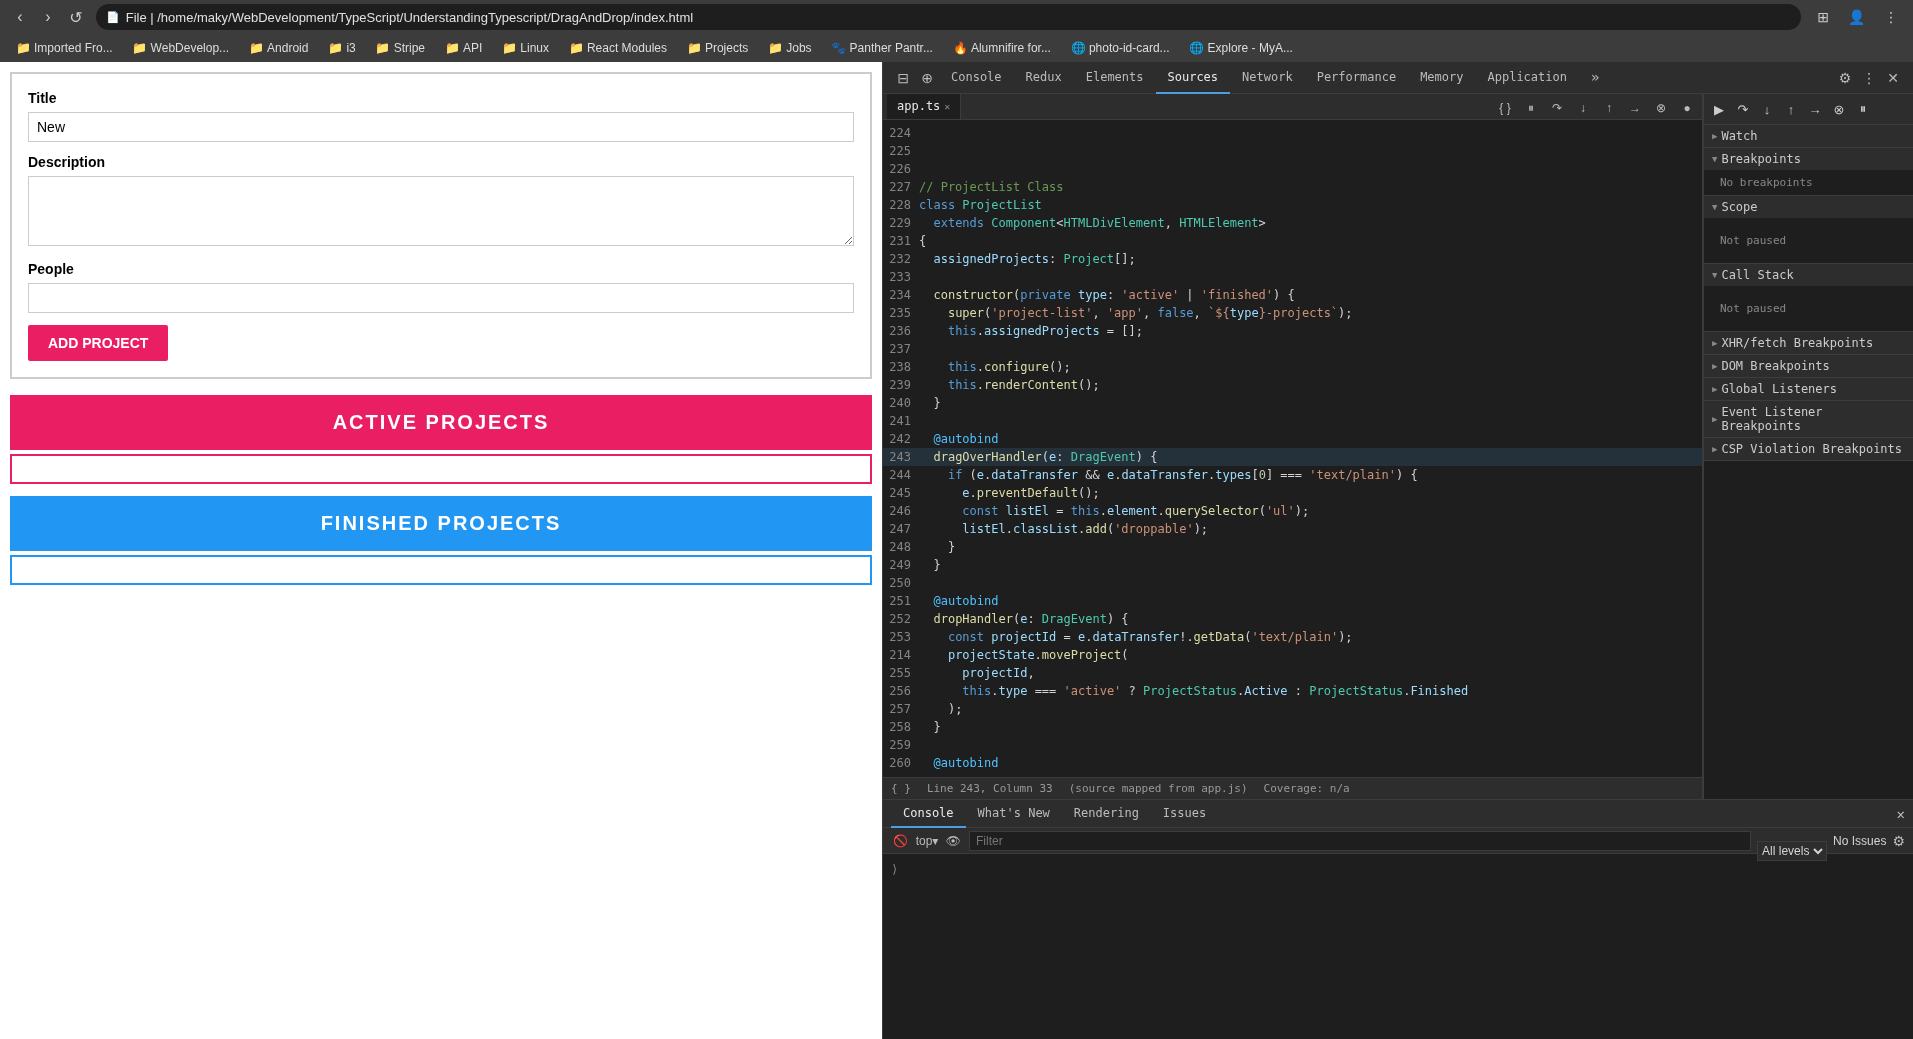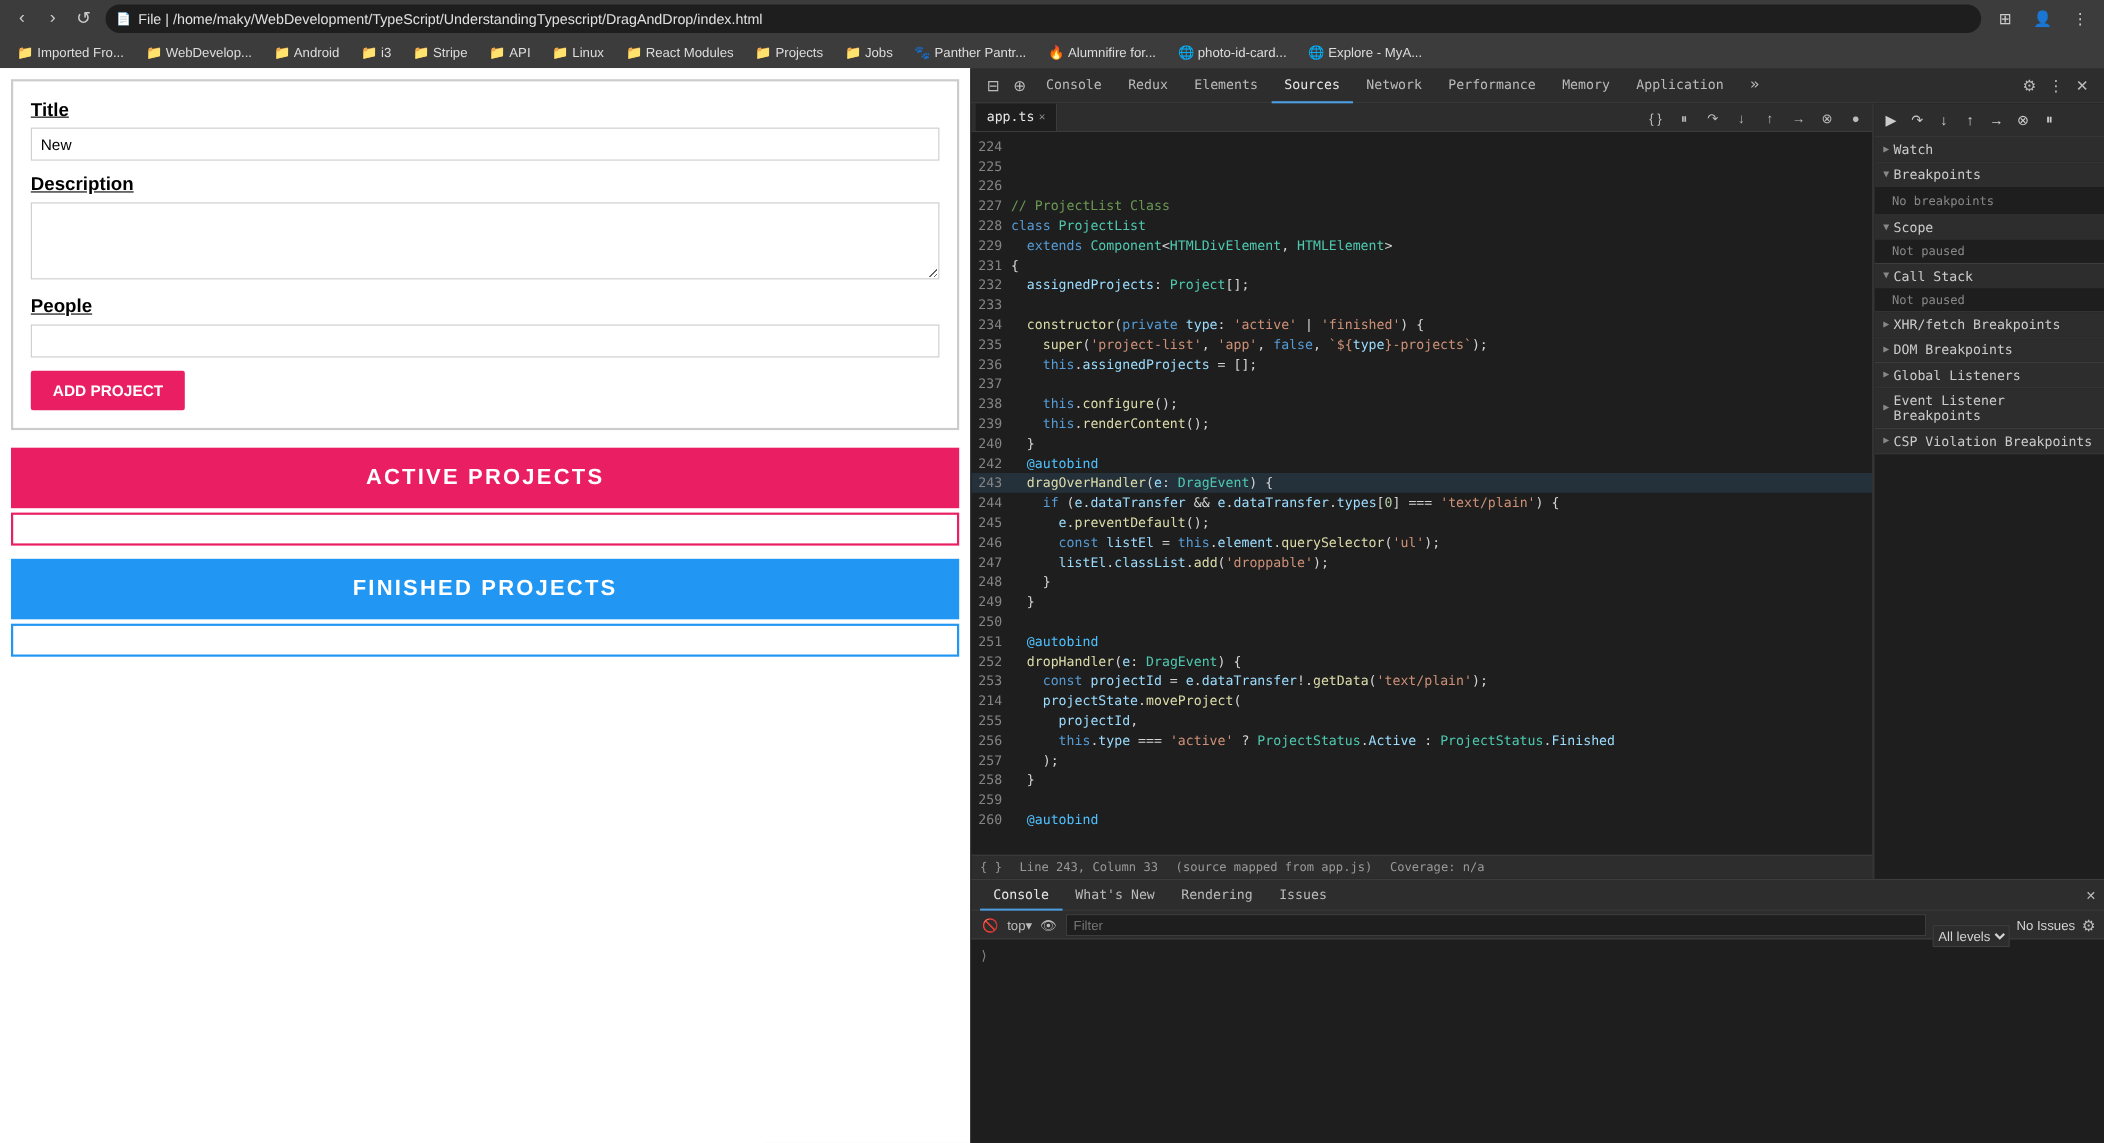--- a/index.html
+++ b/index.html
@@ -19,21 +19,21 @@
     .bookmark-item { display: flex; align-items: center; gap: 3px; padding: 2px 8px; border-radius: 4px; cursor: pointer; color: #ddd; font-size: 12px; white-space: nowrap; }
 
     
     .main-layout { display: flex; height: calc(1039px - 62px); }
 
     
     .web-page { width: 882px; background: #fff; overflow: auto; padding: 10px; }
 
     
     .form-card { border: 2px solid #ccc; padding: 16px; margin-bottom: 16px; }
-    .form-label { font-weight: bold; margin-bottom: 6px; display: block; font-size: 17px; text-decoration: underline; }
+    .form-label { font-weight: bold; margin-bottom: 6px; display: block; font-size: 14px; }
     .form-input { width: 100%; padding: 6px 8px; border: 1px solid #ccc; font-size: 14px; outline: none; margin-bottom: 12px; }
     .form-textarea { width: 100%; padding: 6px 8px; border: 1px solid #ccc; font-size: 14px; height: 70px; resize: vertical; margin-bottom: 12px; }
     .add-project-btn { background: #e91e63; color: #fff; border: none; padding: 10px 20px; font-size: 14px; font-weight: bold; cursor: pointer; border-radius: 2px; }
 
     
     .section-active { background: #e91e63; color: #fff; text-align: center; padding: 16px; font-size: 20px; font-weight: bold; letter-spacing: 2px; margin-bottom: 4px; }
     .section-active-empty { border: 2px solid #e91e63; height: 30px; margin-bottom: 12px; }
     .section-finished { background: #2196f3; color: #fff; text-align: center; padding: 16px; font-size: 20px; font-weight: bold; letter-spacing: 2px; margin-bottom: 4px; }
     .section-finished-empty { border: 2px solid #2196f3; height: 30px; }
 
@@ -78,21 +78,21 @@
 
     
     .devtools-sidebar { width: 210px; background: #1e1e1e; display: flex; flex-direction: column; overflow-y: auto; border-left: 1px solid #3c3c3c; }
     .sidebar-toolbar { display: flex; align-items: center; padding: 4px; background: #2d2d2d; border-bottom: 1px solid #3c3c3c; gap: 2px; }
     .sidebar-toolbar-btn { width: 22px; height: 22px; background: none; border: none; color: #ccc; cursor: pointer; font-size: 13px; display: flex; align-items: center; justify-content: center; border-radius: 2px; }
 
     .sidebar-section { border-bottom: 1px solid #3c3c3c; }
     .sidebar-section-header { display: flex; align-items: center; gap: 4px; padding: 4px 8px; cursor: pointer; color: #ccc; font-size: 12px; background: #2d2d2d; }
     .chevron { font-size: 9px; color: #888; }
     .sidebar-section-content { padding: 6px 16px; color: #888; font-size: 11px; }
-    .not-paused-text { color: #888; font-size: 11px; padding: 4px 16px; }
+    .not-paused-text { color: #888; font-size: 11px; padding: 16px 16px; }
 
     
     .devtools-bottom { border-top: 1px solid #3c3c3c; background: #1e1e1e; display: flex; flex-direction: column; height: 240px; }
     .console-tabs-bar { display: flex; align-items: center; background: #2d2d2d; border-bottom: 1px solid #3c3c3c; height: 28px; padding: 0 8px; gap: 0; }
     .console-tab { padding: 0 12px; height: 28px; display: flex; align-items: center; cursor: pointer; color: #bbb; font-size: 12px; border-bottom: 2px solid transparent; }
     .console-tab.active { color: #e8e8e8; border-bottom: 2px solid #4d9de0; }
     .console-close { margin-left: auto; color: #bbb; cursor: pointer; font-size: 14px; }
     .console-toolbar { display: flex; align-items: center; background: #2d2d2d; border-bottom: 1px solid #3c3c3c; height: 26px; padding: 0 8px; gap: 6px; }
     .console-toolbar-btn { background: none; border: none; color: #bbb; cursor: pointer; font-size: 12px; width: 20px; height: 20px; display: flex; align-items: center; justify-content: center; }
     .console-filter { flex: 1; background: #1e1e1e; border: 1px solid #3c3c3c; color: #f97316; font-size: 12px; padding: 2px 6px; outline: none; height: 20px; }
@@ -301,20 +301,24 @@
             <span class="line-num">238</span>
             <span class="line-content">    <span class="kw">this</span><span class="op">.</span><span class="fn">configure</span><span class="op">();</span></span>
           </div>
           <div class="code-line">
             <span class="line-num">239</span>
             <span class="line-content">    <span class="kw">this</span><span class="op">.</span><span class="fn">renderContent</span><span class="op">();</span></span>
           </div>
           <div class="code-line">
             <span class="line-num">240</span>
             <span class="line-content">  <span class="op">}</span></span>
+          </div>
+          <div class="code-line">
+            <span class="line-num">241</span>
+            <span class="line-content"></span>
           </div>
           <div class="code-line">
             <span class="line-num">242</span>
             <span class="line-content">  <span class="dec">@autobind</span></span>
           </div>
           <div class="code-line" style="background: rgba(77,157,224,0.15);">
             <span class="line-num">243</span>
             <span class="line-content">  <span class="fn">dragOverHandler</span><span class="op">(</span><span class="prop">e</span><span class="op">: </span><span class="cls">DragEvent</span><span class="op">) {</span></span>
           </div>
           <div class="code-line">

